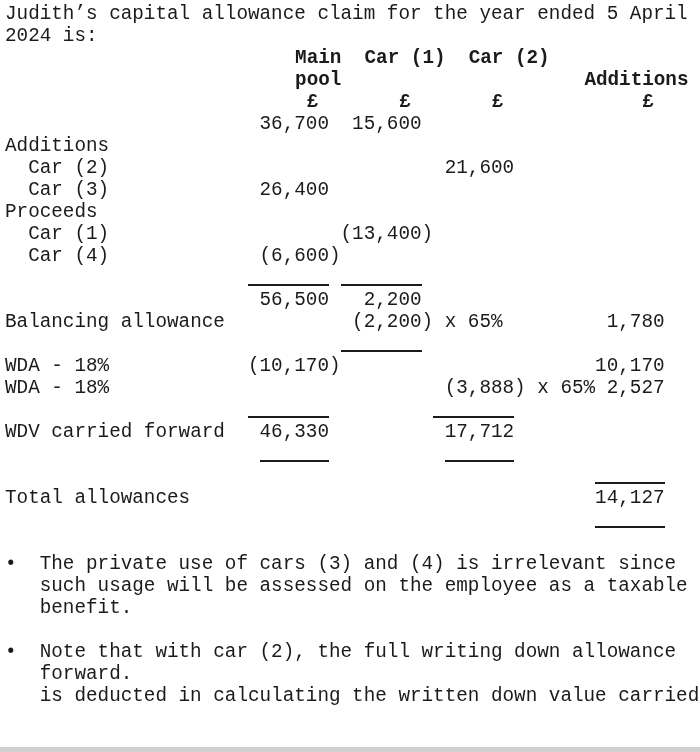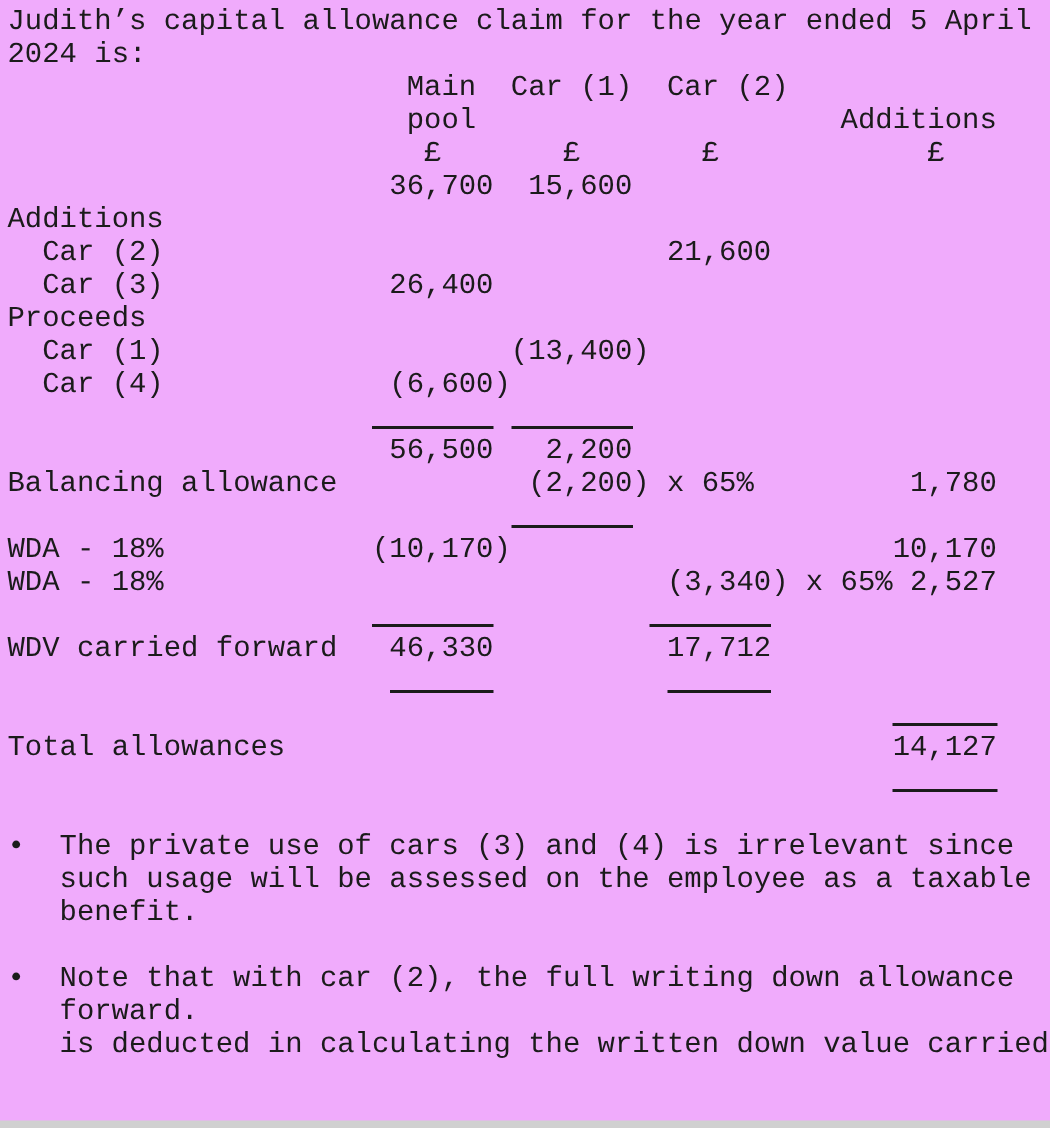--- a/index.html
+++ b/index.html
@@ -1,31 +1,31 @@
 <!DOCTYPE html>
 <html><head>
 <meta charset="utf-8">
 <style>
   html,body{margin:0;padding:0;background:#e0e0e0;}
   .doc{
     position:relative;
     width:700px;height:752px;
     box-sizing:border-box;
-    background:#f0abfc;
+    background:#ffffff;
     color:#1b1b1b;
     font-family:"Liberation Mono", monospace;
     font-size:19.3px;
     line-height:22px;
     padding:3px 0 0 5px;
     border-bottom:5px solid #d0d0d0;
     overflow:hidden;
   }
   .ln{position:relative;height:22px;white-space:pre;}
   .cell{position:absolute;top:0;white-space:pre;}
-  .b{font-weight:normal;}
+  .b{font-weight:bold;margin-left:24px;}
   .rule{position:absolute;bottom:3px;height:0;border-bottom:2px solid #1b1b1b;}
 </style>
 </head>
 <body>
 
 <div class="doc">
 
   <div class="ln"><span class="cell" style="left:0ch">Judith’s capital allowance claim for the year ended 5 April</span></div>
   <div class="ln"><span class="cell" style="left:0ch">2024 is:</span></div>
 
@@ -93,21 +93,21 @@
     <span class="rule" style="left:29ch;width:7ch"></span>
   </div>
 
   <div class="ln">
     <span class="cell" style="left:0ch">WDA - 18%</span>
     <span class="cell" style="left:21ch">(10,170)</span>
     <span class="cell" style="left:51ch">10,170</span>
   </div>
   <div class="ln">
     <span class="cell" style="left:0ch">WDA - 18%</span>
-    <span class="cell" style="left:38ch">(3,340) x 65%</span>
+    <span class="cell" style="left:38ch">(3,888) x 65%</span>
     <span class="cell" style="left:52ch">2,527</span>
   </div>
 
   <div class="ln">
     <span class="rule" style="left:21ch;width:7ch"></span>
     <span class="rule" style="left:37ch;width:7ch"></span>
   </div>
   <div class="ln">
     <span class="cell" style="left:0ch">WDV carried forward</span>
     <span class="cell" style="left:22ch">46,330</span>

